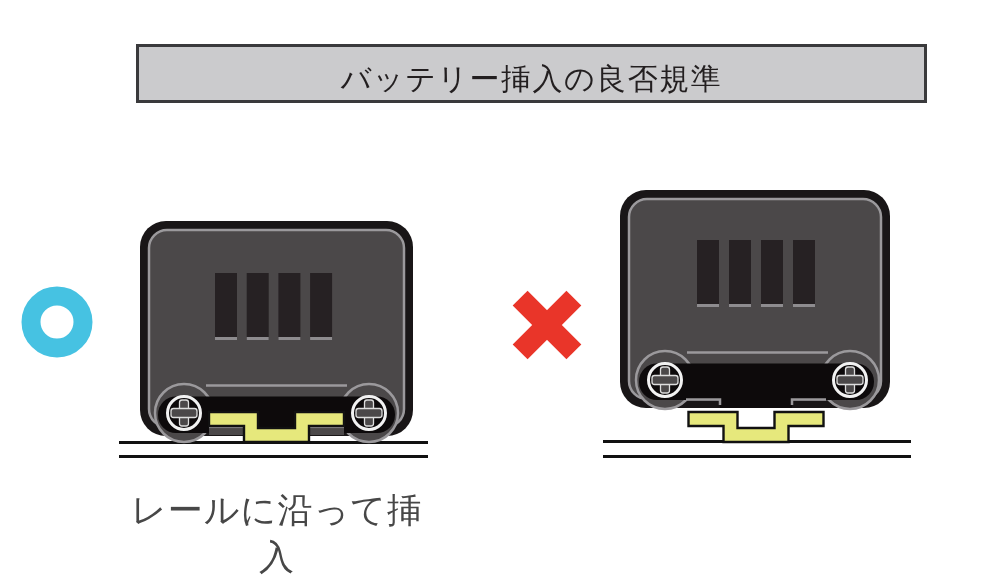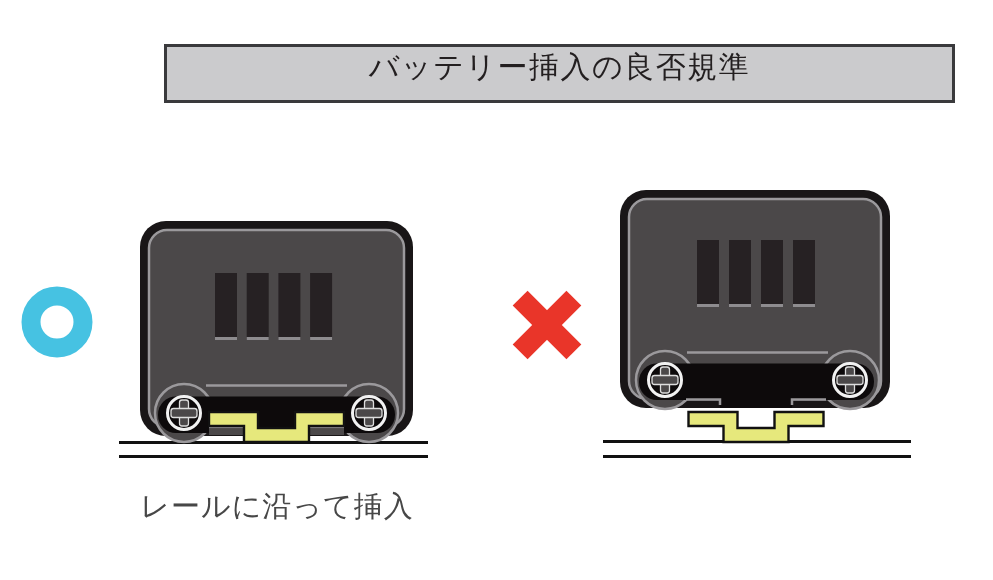--- a/index.html
+++ b/index.html
@@ -3,28 +3,28 @@
 <meta charset="utf-8">
 <style>
   html,body{margin:0;padding:0;background:#fff;}
   .canvas{
     position:relative;width:993px;height:580px;background:var(--bg,#fff);
     font-family:"Liberation Sans","DejaVu Sans",sans-serif;overflow:hidden;
   }
   .title-box{
     position:absolute;left:136px;top:44px;width:791px;height:59px;
     box-sizing:border-box;background:var(--title_bg);border:3px solid var(--title_border);
-    display:flex;align-items:flex-start;justify-content:center;margin-left:28px;
+    display:flex;align-items:flex-end;justify-content:center;
   }
   .title-box span{
     font-size:30px;color:var(--title_text);letter-spacing:1.5px;font-weight:500;
   }
   .caption{
     position:absolute;top:487px;width:320px;text-align:center;
-    font-size:29px;color:var(--caption_text);letter-spacing:1px;
+    font-size:35px;color:var(--caption_text);letter-spacing:1px;
   }
   .caption.left{left:117px;}
   .caption.right{left:602px;}
   svg.scene{position:absolute;left:0;top:0;}
   
   .shell{fill:var(--shell);}
   .bodyplate{fill:var(--body);stroke:var(--outline);stroke-width:2.5;}
   .outline-stroke{stroke:var(--outline);stroke-width:2.5;fill:none;}
   .bump{fill:var(--body);stroke:var(--outline);stroke-width:2.5;}
   .slot{fill:var(--slot);}

